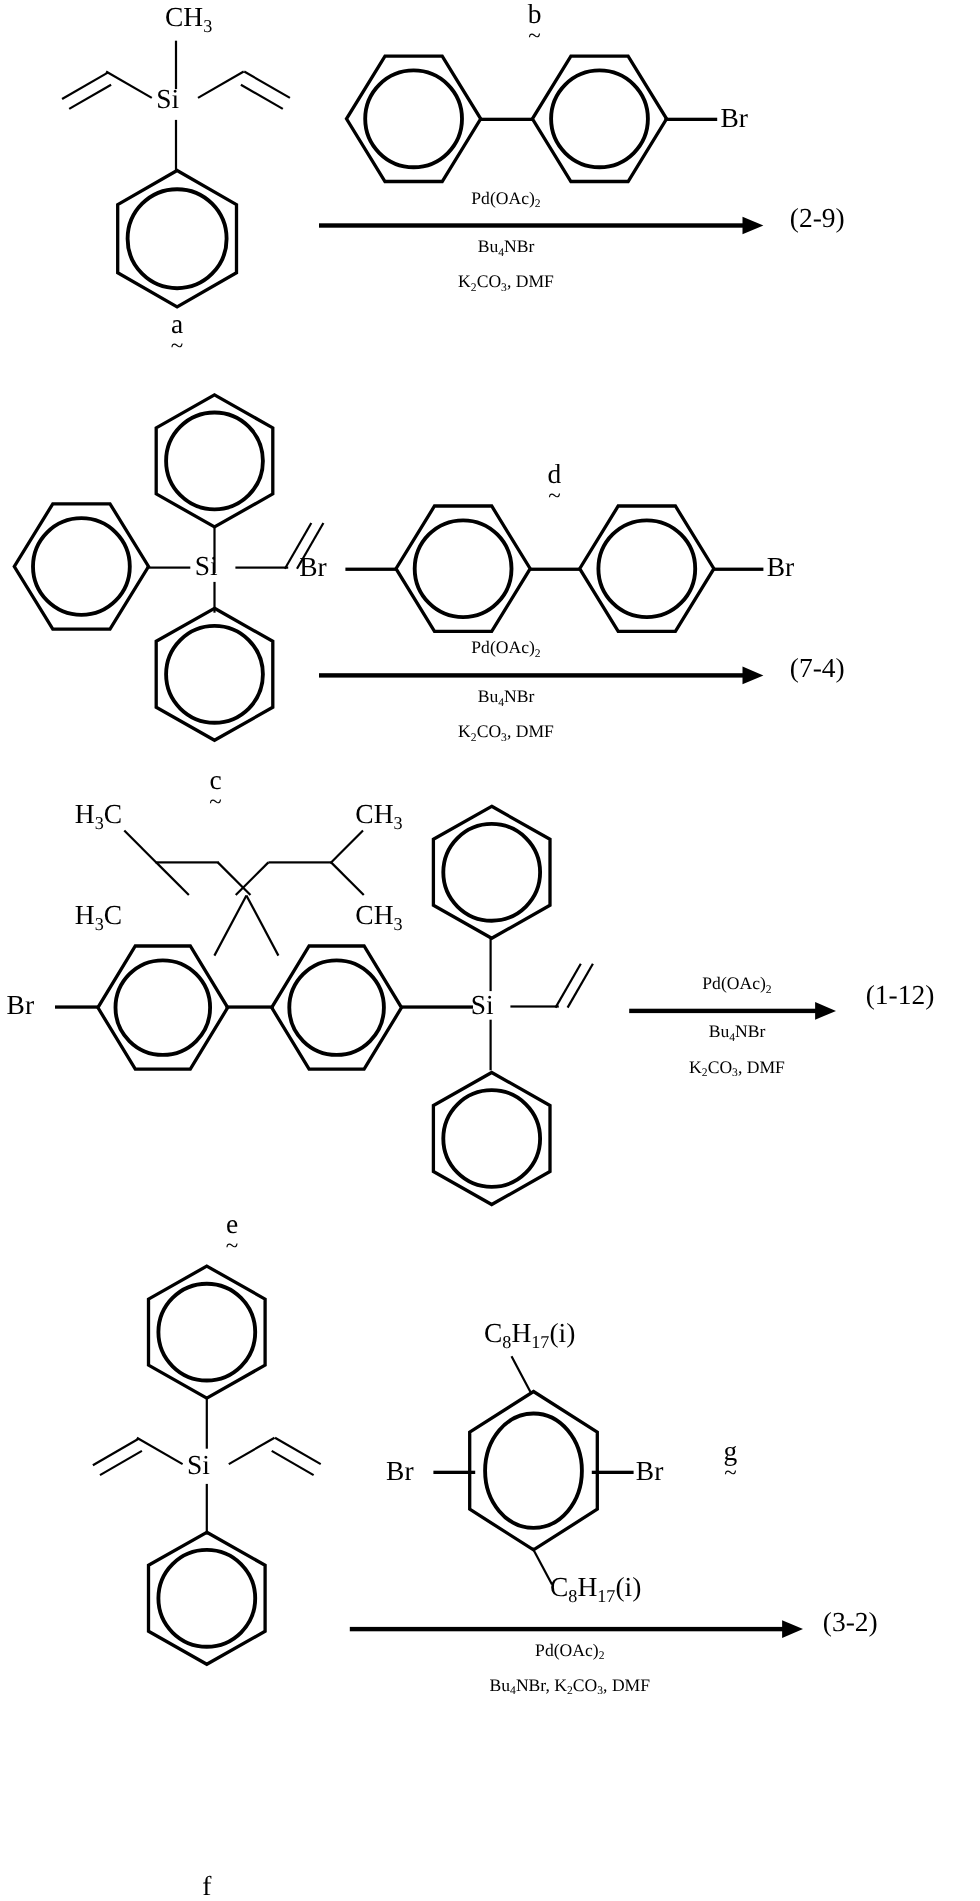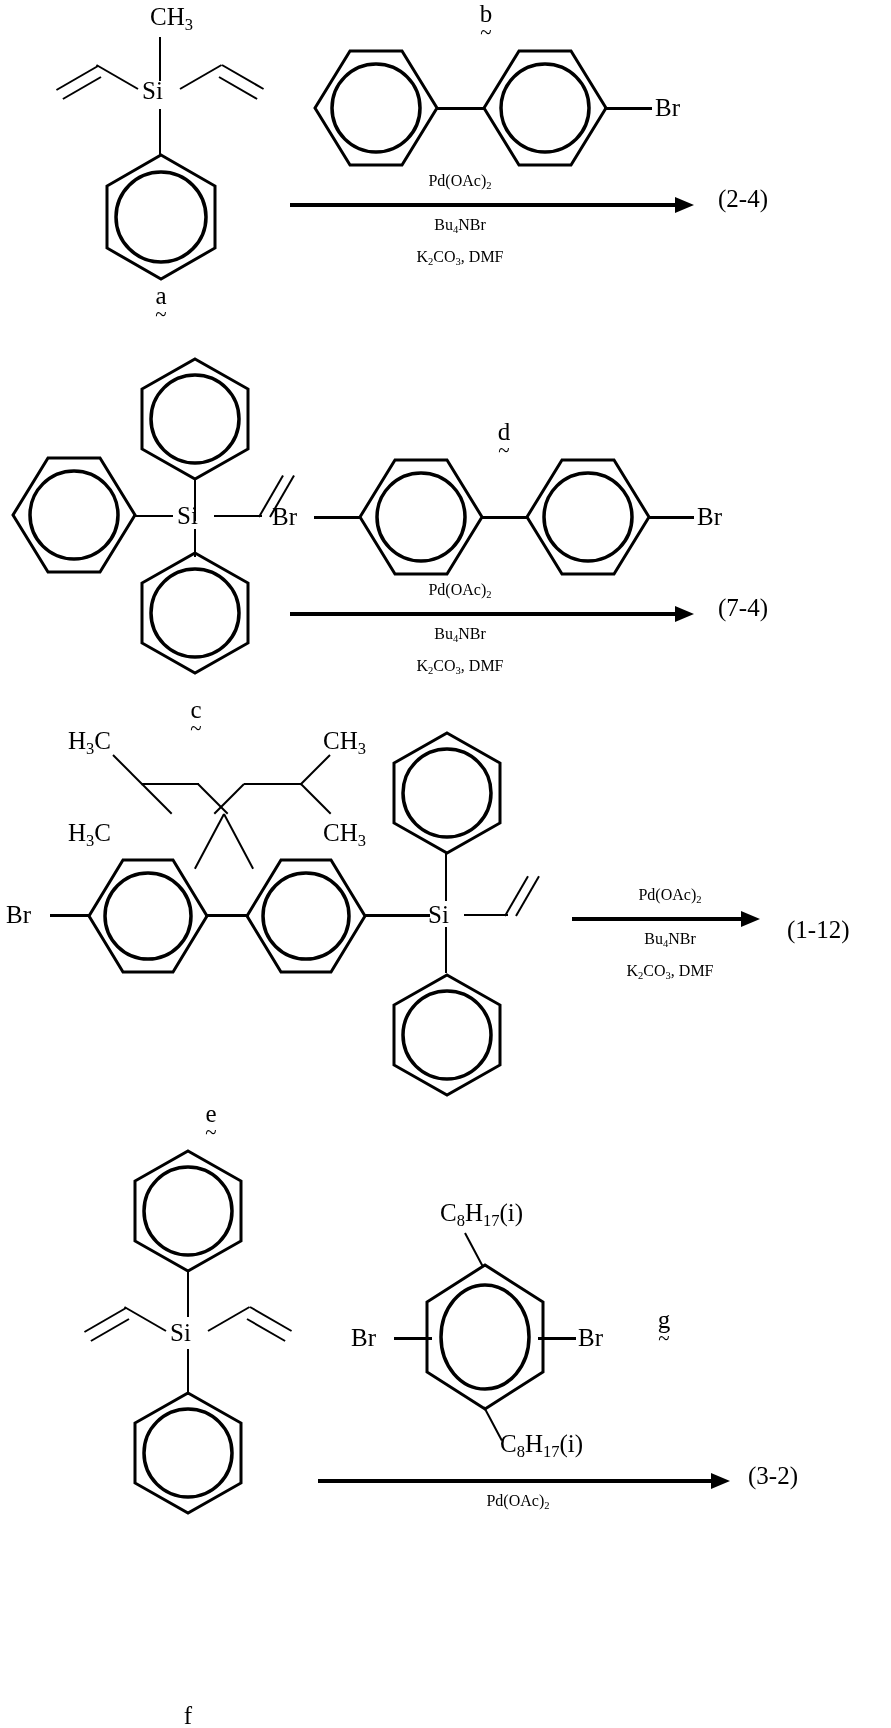--- a/index.html
+++ b/index.html
@@ -168,21 +168,21 @@
       <div class="shaft" style="width:392px;"></div>
       <div class="head" style="left:385px;"></div>
     </div>
     <div class="cond" style="left:290px;top:212px;width:340px;">
       <span>Bu</span><sub>4</sub><span>NBr</span>
     </div>
     <div class="cond" style="left:290px;top:244px;width:340px;">
       <span>K</span><sub>2</sub><span>CO</span><sub>3</sub><span>, DMF</span>
     </div>
     <div class="eqno" style="left:718px;top:185px;">
-      <span>(2-4)</span>
+      <span>(2-9)</span>
     </div>
   </div>
 
   <div class="scheme" style="left:0;top:320px;width:891px;height:390px;">
 
     <div>
 
       <div class="ring" style="left:135px;top:36px;">
         <svg width="120" height="126" viewBox="0 0 120 126">
           <polygon points="60,3 113,33 113,93 60,123 7,93 7,33" fill="none" stroke="#000" stroke-width="3"></polygon>
@@ -358,21 +358,21 @@
     <div class="arrow" style="left:572px;top:207px;width:190px;">
       <div class="shaft" style="width:176px;"></div>
       <div class="head" style="left:169px;"></div>
     </div>
     <div class="cond" style="left:570px;top:216px;width:200px;">
       <span>Bu</span><sub>4</sub><span>NBr</span>
     </div>
     <div class="cond" style="left:560px;top:248px;width:220px;">
       <span>K</span><sub>2</sub><span>CO</span><sub>3</sub><span>, DMF</span>
     </div>
-    <div class="eqno" style="left:787px;top:206px;">
+    <div class="eqno" style="left:787px;top:182px;">
       <span>(1-12)</span>
     </div>
   </div>
 
   <div class="scheme" style="left:0;top:1140px;width:891px;height:588px;">
 
     <div>
       <div class="ring" style="left:128px;top:8px;">
         <svg width="120" height="126" viewBox="0 0 120 126">
           <polygon points="60,3 113,33 113,93 60,123 7,93 7,33" fill="none" stroke="#000" stroke-width="3"></polygon>
@@ -437,18 +437,21 @@
       </div>
     </div>
 
     <div class="arrow" style="left:318px;top:339px;width:420px;">
       <div class="shaft" style="width:400px;"></div>
       <div class="head" style="left:393px;"></div>
     </div>
     <div class="cond" style="left:318px;top:348px;width:400px;">
       <span>Pd(OAc)</span><sub>2</sub>
     </div>
+    <div class="cond" style="left:318px;top:380px;width:400px;">
+      <span>Bu</span><sub>4</sub><span>NBr, K</span><sub>2</sub><span>CO</span><sub>3</sub><span>, DMF</span>
+    </div>
     <div class="eqno" style="left:748px;top:322px;font-family:Liberation Serif, serif;">
       <span>(3-2)</span>
     </div>
   </div>
 
 </div>
 
 </body></html>

